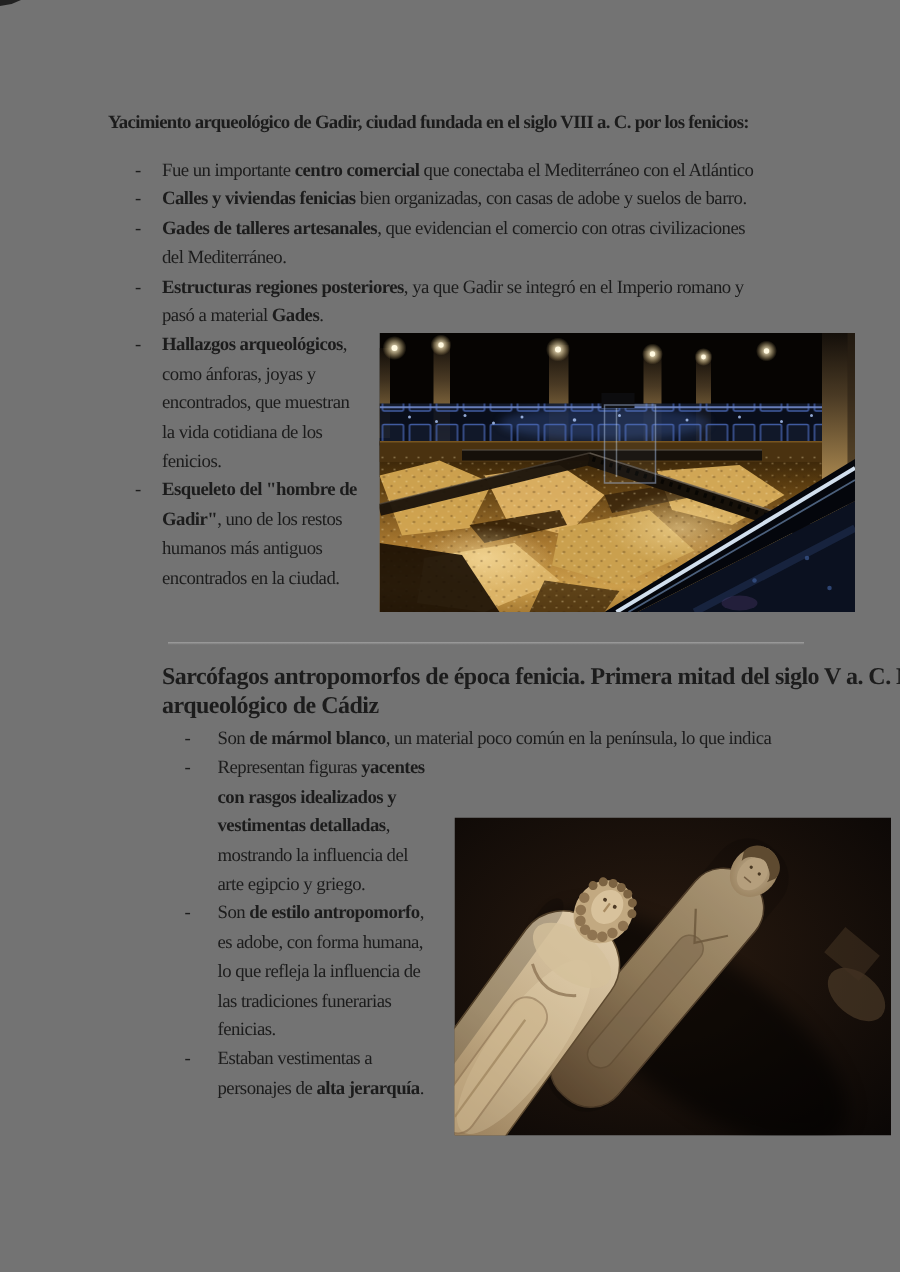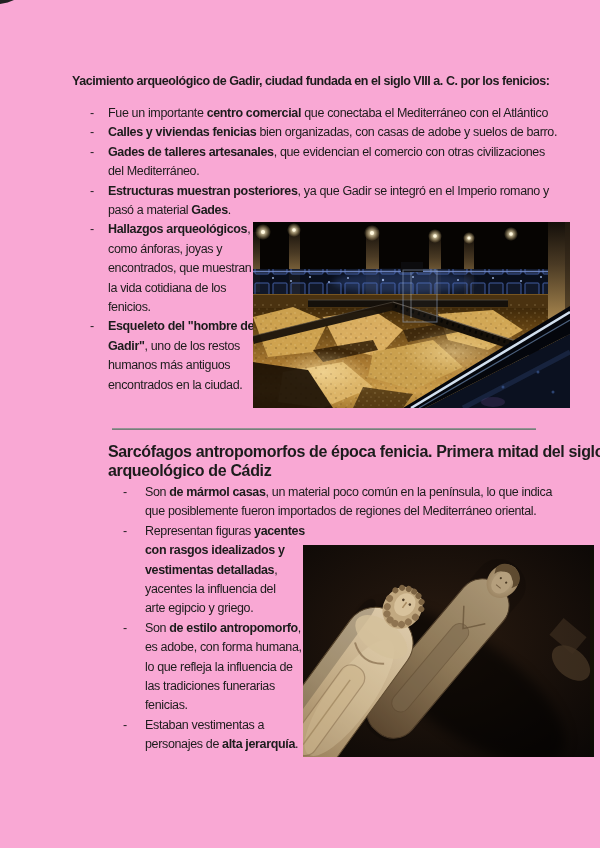--- a/index.html
+++ b/index.html
@@ -1,18 +1,18 @@
 <!DOCTYPE html>
 <html><head>
 <meta charset="utf-8">
 <style>
   html,body{margin:0;padding:0;background:#ffffff;}
   .page{
-    position:relative;width:600px;height:848px;background:#f9a8d4;overflow:hidden;
-    font-family:Liberation Sans, sans-serif;color:#1c1c1c;
+    position:relative;width:600px;height:848px;background:#737373;overflow:hidden;
+    font-family:Liberation Serif, serif;color:#1c1c1c;
     font-size:12.5px;letter-spacing:-0.35px;
   }
   .corner-mark{
     position:absolute;left:0;top:0;width:14px;height:4px;background:#222;
     clip-path:polygon(0 0,100% 0,55% 65%,0 100%);
   }
   .doc-title{
     position:absolute;left:72px;top:72px;margin:0;width:520px;
     font-size:12.5px;font-weight:bold;line-height:19.4px;
     letter-spacing:-0.45px;white-space:nowrap;
@@ -43,21 +43,21 @@
 <div class="page">
 
   <div class="corner-mark"></div>
 
   <h1 class="doc-title">Yacimiento arqueológico de Gadir, ciudad fundada en el siglo VIII a. C. por los fenicios:</h1>
 
   <ul class="blist list1">
       <li><span class="dash">-</span><span>Fue un importante </span><b>centro comercial</b><span> que conectaba el Mediterráneo con el Atlántico</span></li>
       <li><span class="dash">-</span><b>Calles y viviendas fenicias</b><span> bien organizadas, con casas de adobe y suelos de barro.</span></li>
       <li><span class="dash">-</span><b>Gades de talleres artesanales</b><span>, que evidencian el comercio con otras civilizaciones</span><br><span>del Mediterráneo.</span></li>
-      <li><span class="dash">-</span><b>Estructuras muestran posteriores</b><span>, ya que Gadir se integró en el Imperio romano y</span><br><span>pasó a material </span><b>Gades</b><span>.</span></li>
+      <li><span class="dash">-</span><b>Estructuras regiones posteriores</b><span>, ya que Gadir se integró en el Imperio romano y</span><br><span>pasó a material </span><b>Gades</b><span>.</span></li>
       <li><span class="dash">-</span><b>Hallazgos arqueológicos</b><span>,</span><br><span>como ánforas, joyas y</span><br><span>encontrados, que muestran</span><br><span>la vida cotidiana de los</span><br><span>fenicios.</span></li>
       <li><span class="dash">-</span><b>Esqueleto del "hombre de</b><br><b>Gadir"</b><span>, uno de los restos</span><br><span>humanos más antiguos</span><br><span>encontrados en la ciudad.</span></li>
     </ul>
 
   <figure class="photo photo1">
     <svg width="317" height="186" viewBox="0 0 317 186">
       <defs>
         <linearGradient id="colG" x1="0" y1="0" x2="0" y2="1">
           <stop offset="0" stop-color="#140f0a"></stop>
             <stop offset="0.35" stop-color="#4a3a24"></stop>
@@ -197,22 +197,22 @@
 
       <path d="M0,140 L55,148 L80,186 L0,186 Z" fill="#160c02" opacity="0.9"></path>
     </svg>
   </figure>
 
   <hr class="divider">
 
   <h2 class="doc-subtitle">Sarcófagos antropomorfos de época fenicia. Primera mitad del siglo V a. C. Museo<br>arqueológico de Cádiz</h2>
 
   <ul class="blist list2">
-      <li><span class="dash">-</span><span>Son </span><b>de mármol casas</b><span>, un material poco común en la península, lo que indica</span><br><span>que posiblemente fueron importados de regiones del Mediterráneo oriental.</span></li>
-      <li><span class="dash">-</span><span>Representan figuras </span><b>yacentes</b><br><b>con rasgos idealizados y</b><br><b>vestimentas detalladas</b><span>,</span><br><span>yacentes la influencia del</span><br><span>arte egipcio y griego.</span></li>
+      <li><span class="dash">-</span><span>Son </span><b>de mármol blanco</b><span>, un material poco común en la península, lo que indica</span><br></li>
+      <li><span class="dash">-</span><span>Representan figuras </span><b>yacentes</b><br><b>con rasgos idealizados y</b><br><b>vestimentas detalladas</b><span>,</span><br><span>mostrando la influencia del</span><br><span>arte egipcio y griego.</span></li>
       <li><span class="dash">-</span><span>Son </span><b>de estilo antropomorfo</b><span>,</span><br><span>es adobe, con forma humana,</span><br><span>lo que refleja la influencia de</span><br><span>las tradiciones funerarias</span><br><span>fenicias.</span></li>
       <li><span class="dash">-</span><span>Estaban vestimentas a</span><br><span>personajes de </span><b>alta jerarquía</b><span>.</span></li>
     </ul>
 
   <figure class="photo photo2">
     <svg width="291" height="212" viewBox="0 0 291 212">
       <defs>
         <radialGradient id="bgV" cx="0.45" cy="0.45" r="0.8">
           <stop offset="0" stop-color="#2a1b10"></stop>
             <stop offset="1" stop-color="#090605"></stop>

